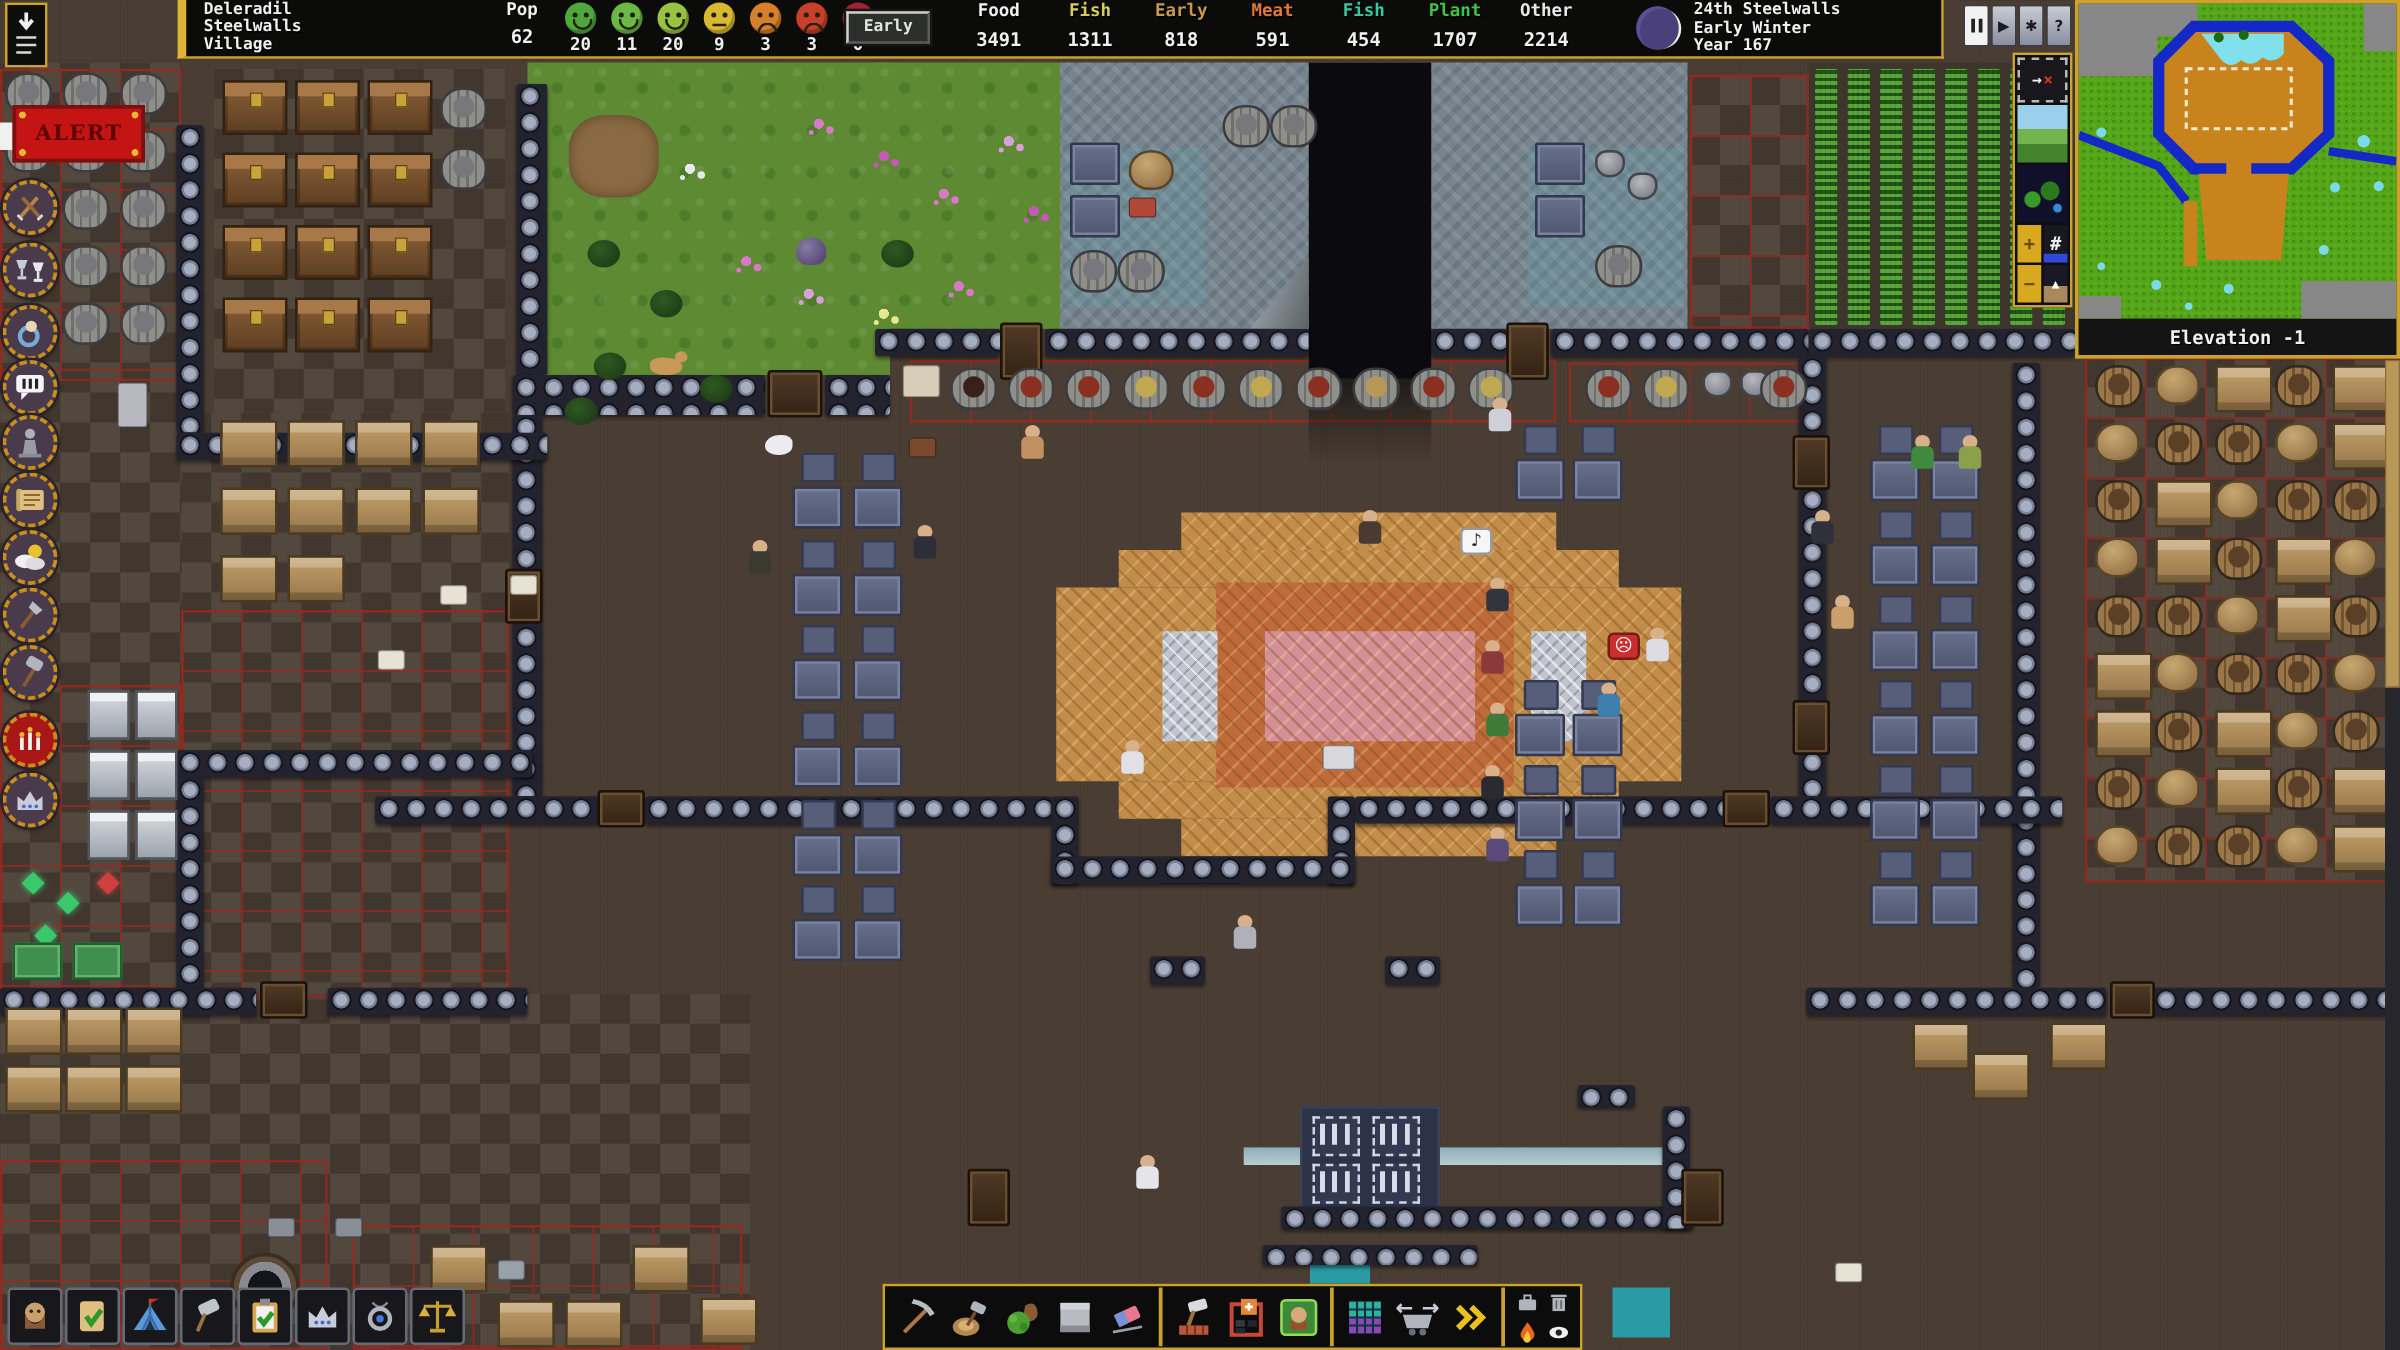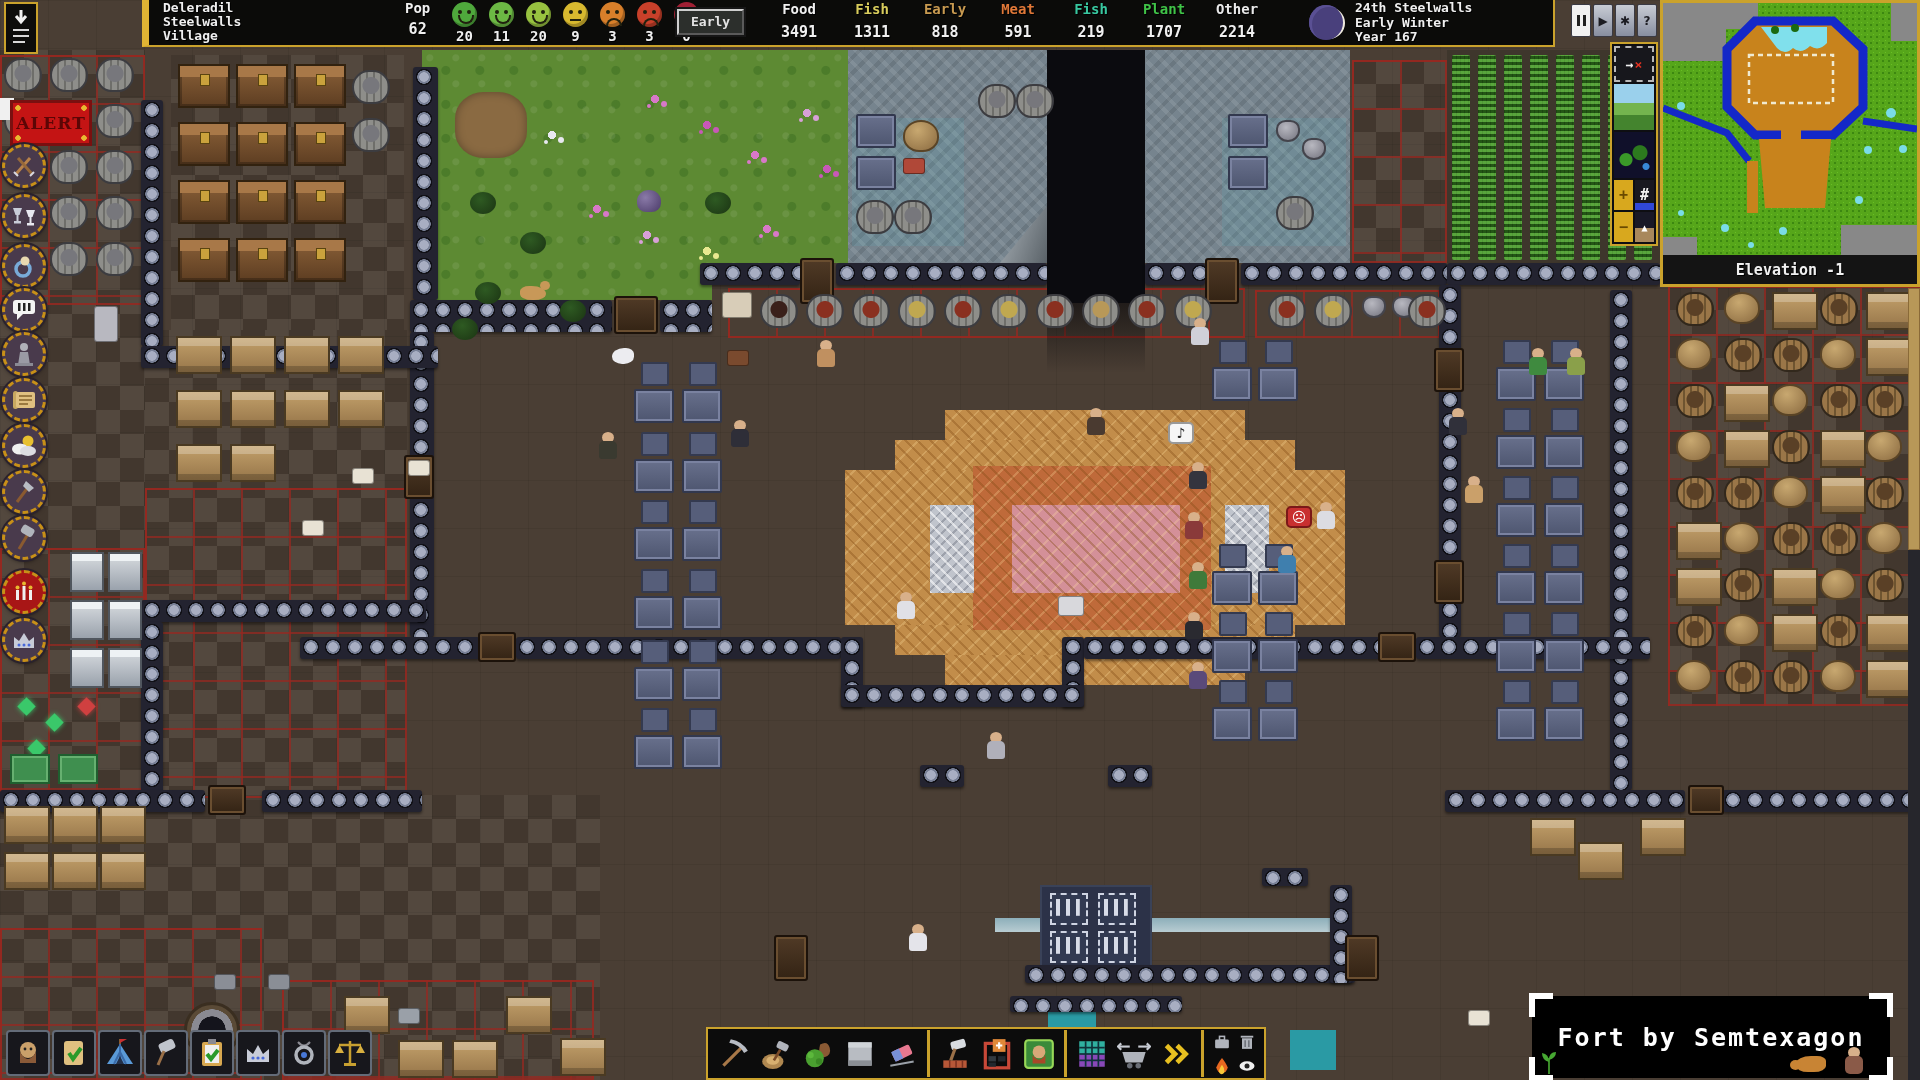--- a/index.html
+++ b/index.html
@@ -98,21 +98,21 @@
   .vrow{display:flex;gap:2px}
   .vbtn{width:19px;height:30px;display:flex;align-items:center;justify-content:center;font:bold 15px "DejaVu Sans Mono",monospace;cursor:pointer}
   .vbtn.gold{background:#d8a81e;color:#6a4a00}
   .vbtn.dark{background:#181820;color:#f0f0f0;position:relative}
   .vbtn.dark .blue{position:absolute;left:0;bottom:0;width:100%;height:7px;background:#3048d8}
   .vbtn.mtn{background:linear-gradient(#181826 0 55%,#a8885c 55%);color:#fff;font-size:10px}
   #minimap-panel{left:1660px;top:0;width:260px;height:287px;background:#0e0e0e;border:3px solid #caa22c}
   #minimap-panel svg{display:block}
   #elevation-bar{height:29px;display:flex;align-items:center;justify-content:center;color:#f0f0f0;font:bold 15px "DejaVu Sans Mono",monospace;text-shadow:1px 1px 0 #000;background:#141414}
   #reports-btn{left:4px;top:2px;width:34px;height:52px;background:#0d0d0b;border:2px solid #caa22c;display:flex;align-items:center;justify-content:center;cursor:pointer}
-  #alert-badge{left:10px;top:100px;width:82px;height:46px;background:#c41414;border:3px solid #7a1010;display:flex;align-items:center;justify-content:center;
+  #alert-badge{left:10px;top:84px;width:106px;height:46px;background:#c41414;border:3px solid #7a1010;display:flex;align-items:center;justify-content:center;
     color:#5c0606;font:bold 17px "DejaVu Serif","Liberation Serif",serif;letter-spacing:1px;
     background-image:radial-gradient(circle at 5px 5px,#e8b830 2.5px,transparent 3px),radial-gradient(circle at calc(100% - 5px) 5px,#e8b830 2.5px,transparent 3px),radial-gradient(circle at 5px calc(100% - 5px),#e8b830 2.5px,transparent 3px),radial-gradient(circle at calc(100% - 5px) calc(100% - 5px),#e8b830 2.5px,transparent 3px)}
   #alert-square{left:0;top:98px;width:14px;height:22px;background:#f0f0f0}
   .side-btn{position:absolute;left:2px;width:44px;height:44px;border-radius:50%;background:#493a4c;border:3px dashed #c89018;display:flex;align-items:center;justify-content:center;box-shadow:0 0 0 2px #2a222c,0 2px 4px rgba(0,0,0,.5);cursor:pointer;z-index:50}
   .side-btn.c-red{background:#a81616}
   #bottom-left-bar{left:6px;top:1030px;display:flex;gap:2px}
   .blt{width:44px;height:46px;background:#17171c;border:2px solid #636b78;border-radius:4px;display:flex;align-items:center;justify-content:center;cursor:pointer}
   #bottom-bar{left:706px;top:1027px;height:53px;background:#0c0c0c;border:2px solid #caa22c;display:flex;align-items:center;padding:0 5px}
   .tool{width:42px;height:44px;display:flex;align-items:center;justify-content:center;cursor:pointer}
   .vsep{width:3px;height:47px;background:#caa22c;margin:0 4px}
@@ -551,21 +551,21 @@
         <div class="res">
           <div class="l" style="color: rgb(200, 154, 80);">Early</div>
           <div class="v">818</div>
         </div>
         <div class="res">
           <div class="l" style="color: rgb(224, 120, 56);">Meat</div>
           <div class="v">591</div>
         </div>
         <div class="res">
           <div class="l" style="color: rgb(56, 200, 160);">Fish</div>
-          <div class="v">219</div>
+          <div class="v">454</div>
         </div>
         <div class="res">
           <div class="l" style="color: rgb(64, 196, 72);">Plant</div>
           <div class="v">1707</div>
         </div>
         <div class="res">
           <div class="l" style="color: rgb(232, 232, 232);">Other</div>
           <div class="v">2214</div>
         </div>
       </div>
@@ -1034,29 +1034,14 @@
           <span class="icon">
             <svg width="20" height="20" viewBox="0 0 32 32">
               <ellipse cx="16" cy="16" rx="12" ry="7.5" fill="#f0f0f0"></ellipse>
               <circle cx="16" cy="16" r="4" fill="#222"></circle>
             </svg>
           </span>
         </div>
     </div>
   </div>
 
-  <div class="hud" id="watermark">
-    <div class="corner c-tl"></div>
-    <div class="corner c-tr"></div>
-    <div class="corner c-bl"></div>
-    <div class="corner c-br"></div>
-    <div class="wm-text">Fort by Semtexagon</div>
-    <span class="icon" style="position:absolute;left:8px;bottom:4px">
-      <svg width="18" height="26" viewBox="0 0 18 26">
-          <line x1="9" y1="26" x2="9" y2="10" stroke="#3a8a28" stroke-width="2"></line>
-          <path d="M9 14 q-7 -2 -7 -9 q7 1 7 9 M9 12 q7 -2 7 -8 q-7 0 -7 8" fill="#46a832"></path>
-        </svg>
-    </span>
-    <div id="wm-dog"></div>
-    <div id="wm-dwarf"></div>
-  </div>
 
 </div>
 
 </body></html>

